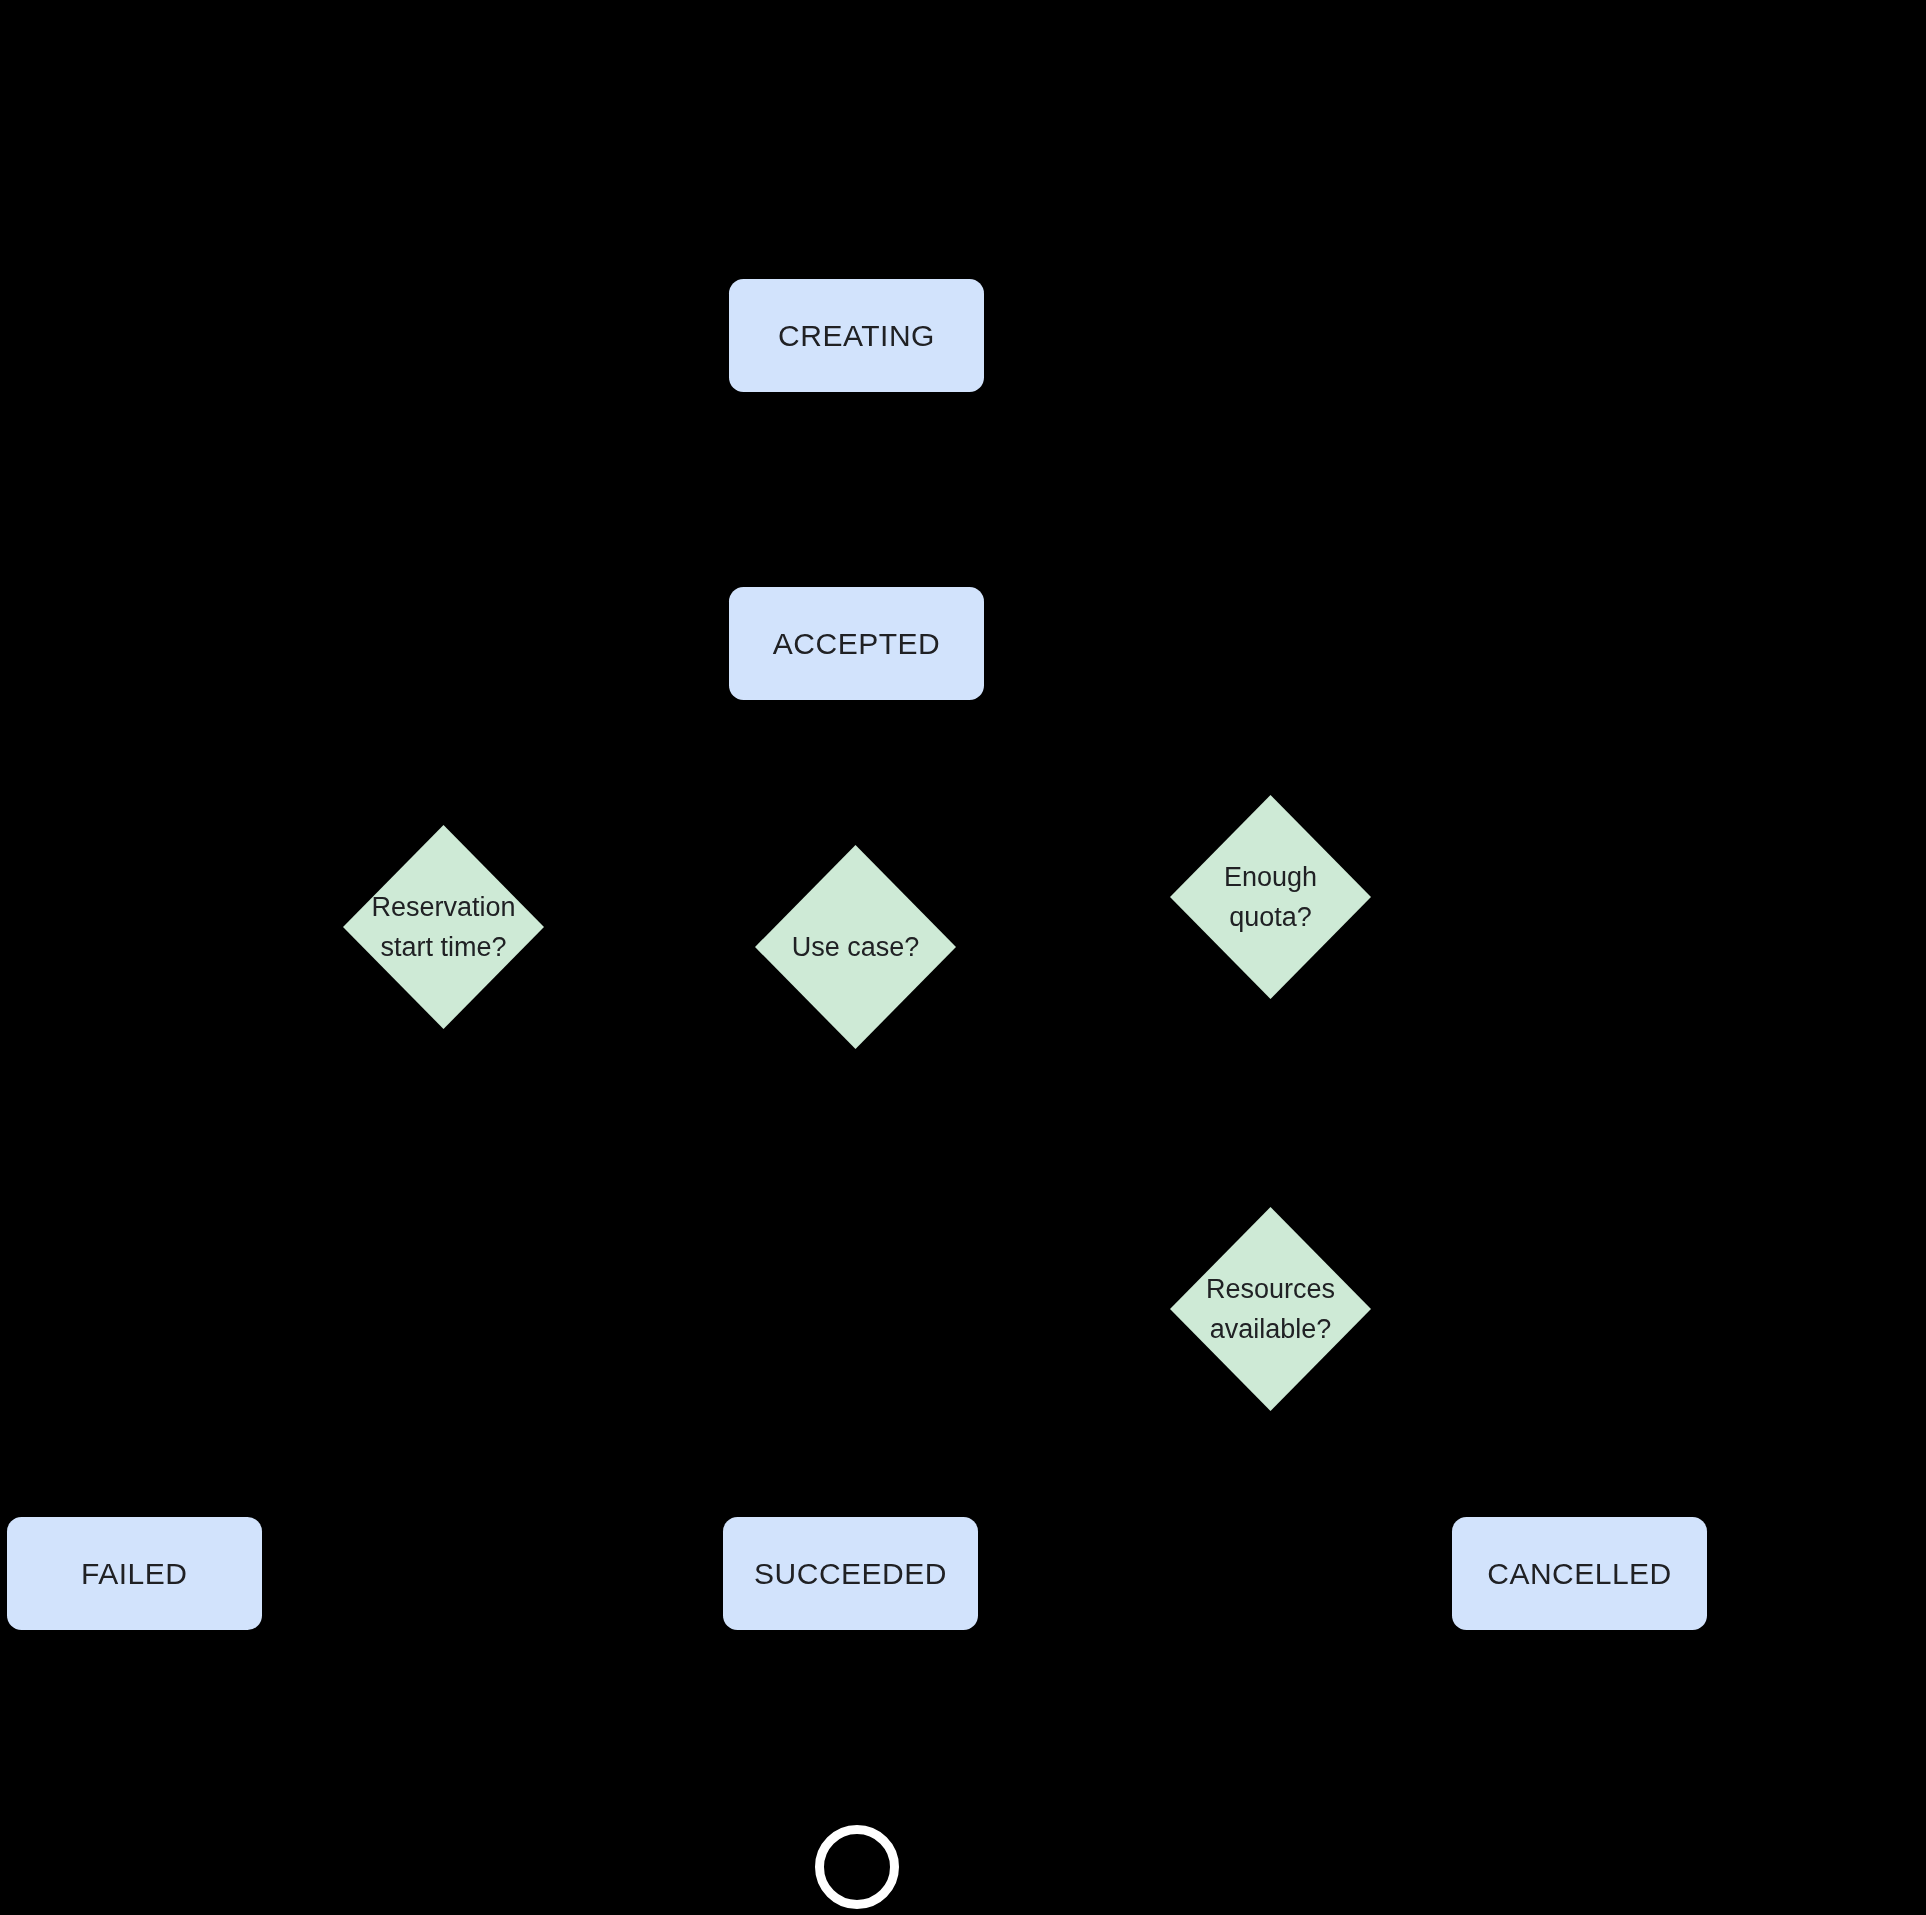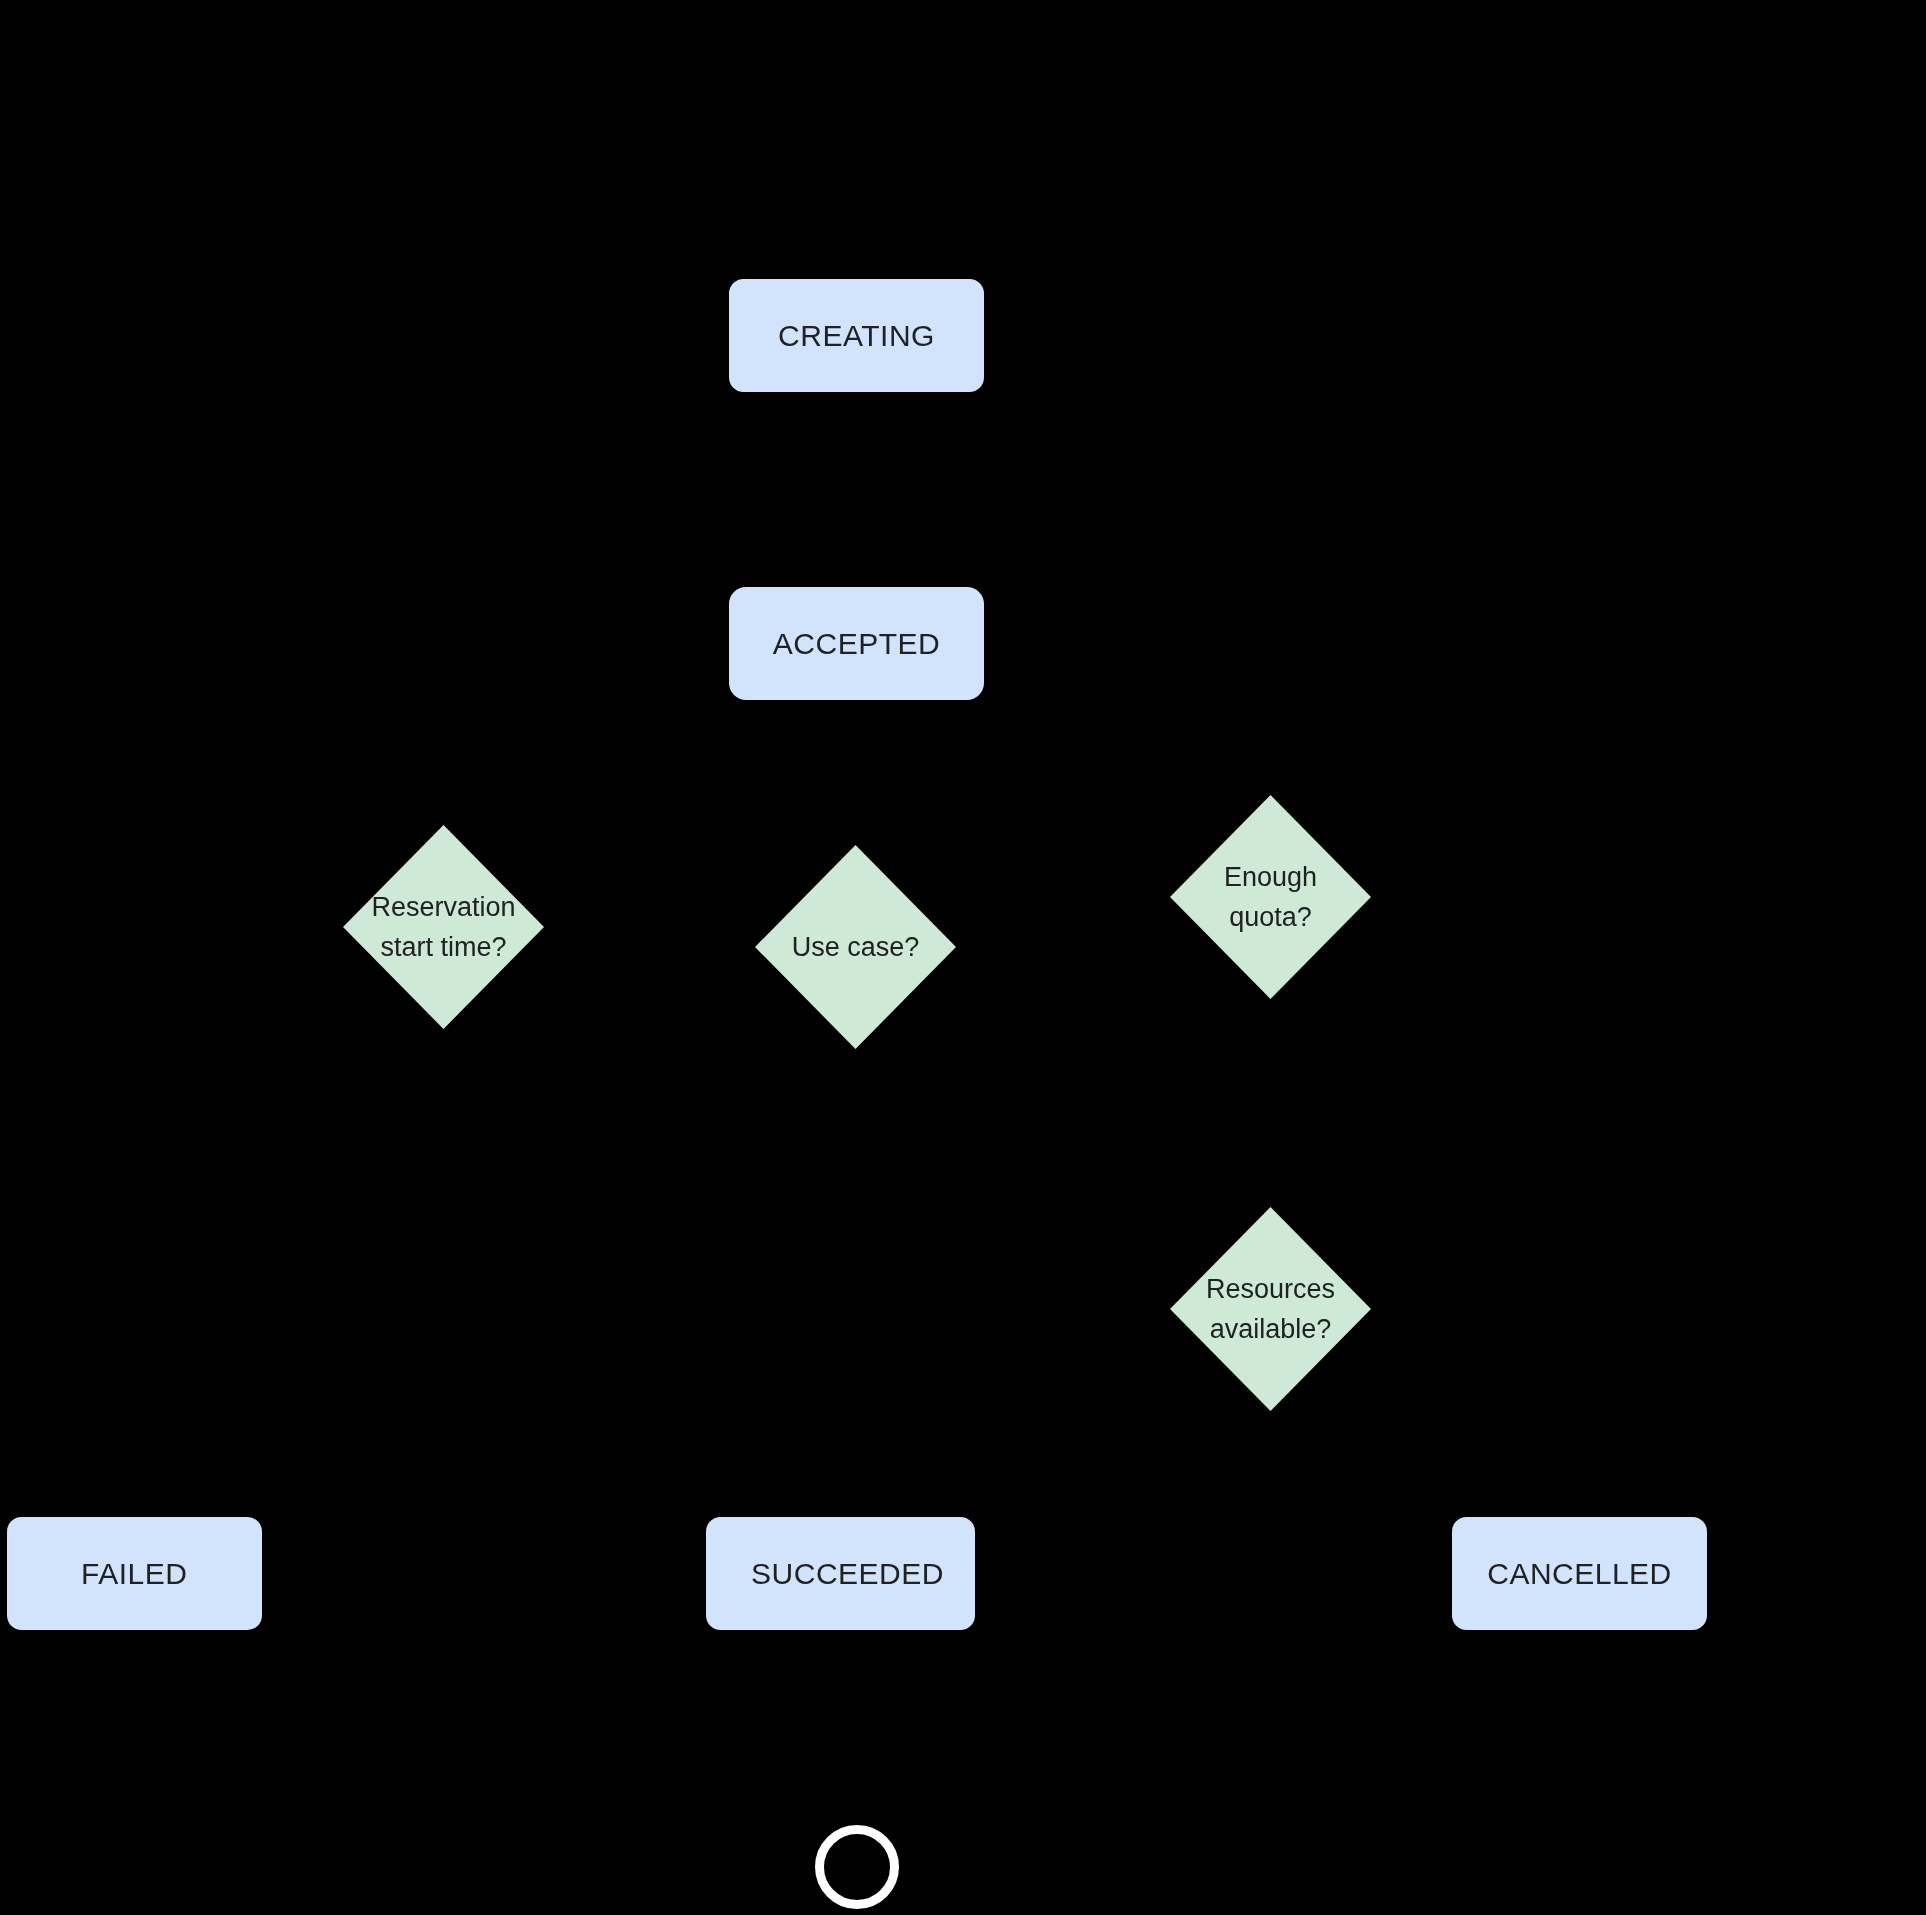--- a/index.html
+++ b/index.html
@@ -44,23 +44,23 @@
     position:absolute;
     left:815px;top:1825px;
     width:84px;height:84px;
     box-sizing:border-box;
     border:9.3px solid var(--ring-color,#ffffff);
     border-radius:50%;
     background:transparent;
   }
   
   #creating   {left:729px;top:279px;}
-  #accepted   {left:729px;top:587px;border-radius:17px;}
+  #accepted   {left:729px;top:587px;}
   #failed     {left:6.7px;  top:1517px;}
-  #succeeded  {left:706px;top:1517px;padding-left:14px;}
+  #succeeded  {left:723px;top:1517px;}
   #cancelled  {left:1452px;top:1517px;}
   #reservation{left:343px; top:825px;}
   #usecase    {left:755px;top:845px;}
   #quota      {left:1170px;top:795px;}
   #resources  {left:1170px;top:1207px;}
 </style>
 </head>
 <body style="background: rgb(0, 0, 0); --state-fill: #d2e3fc; --decision-fill: #ceead6; --text-color: #202124; --ring-color: #ffffff;">
 
 <div class="diagram">

